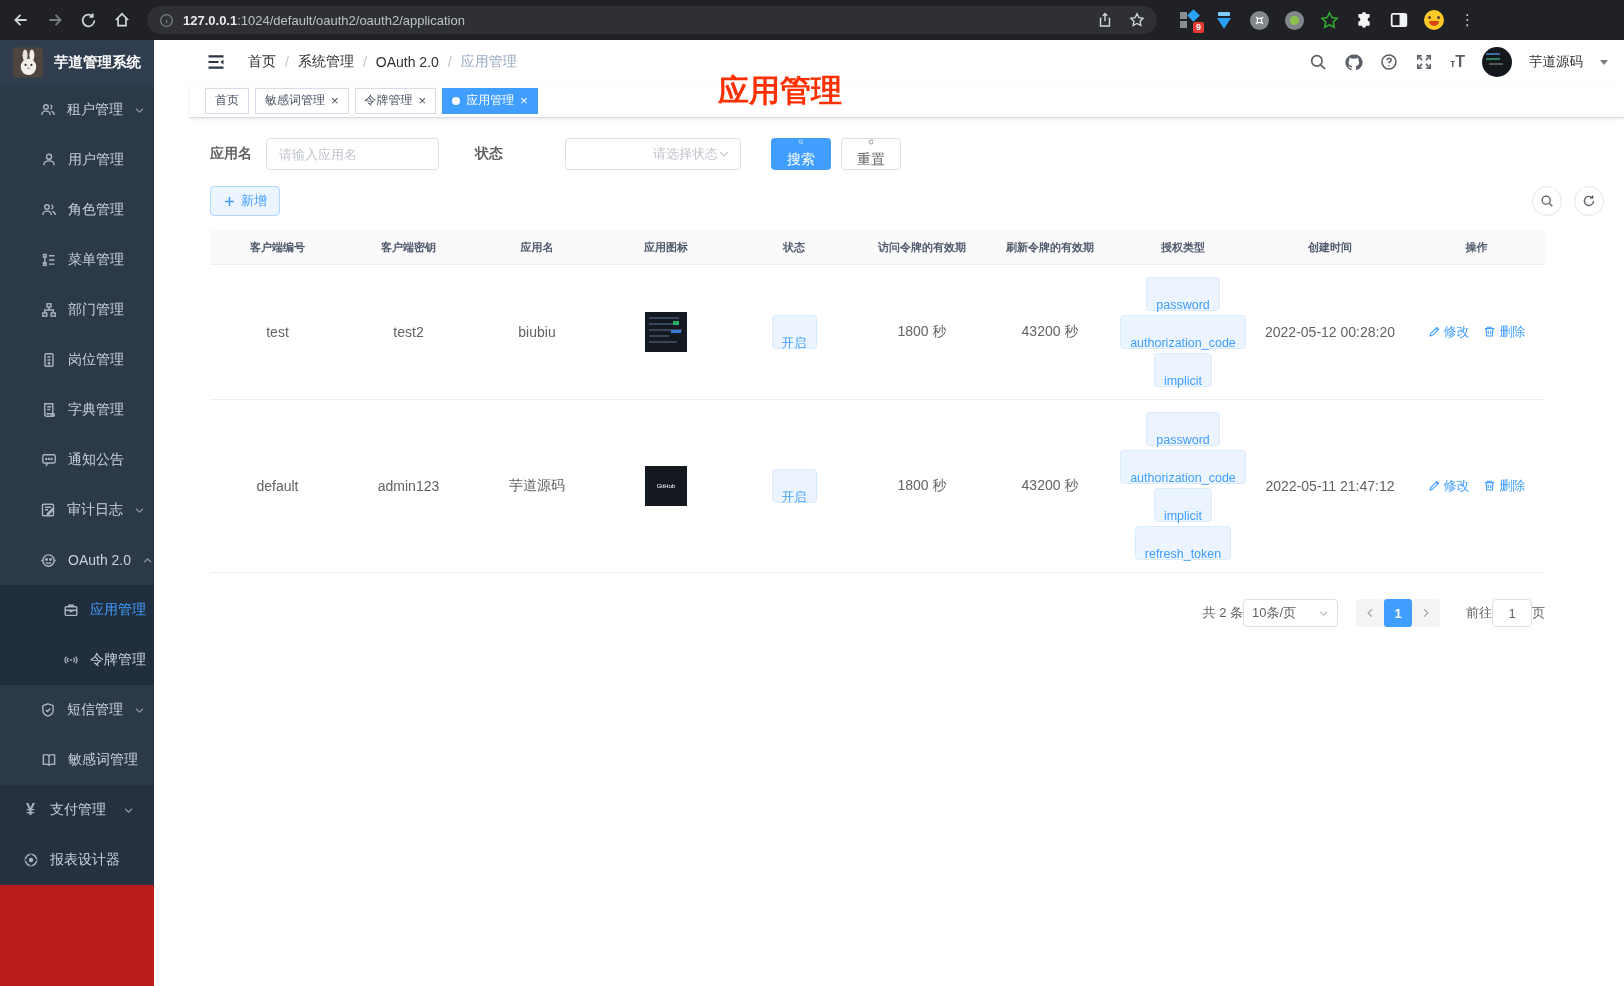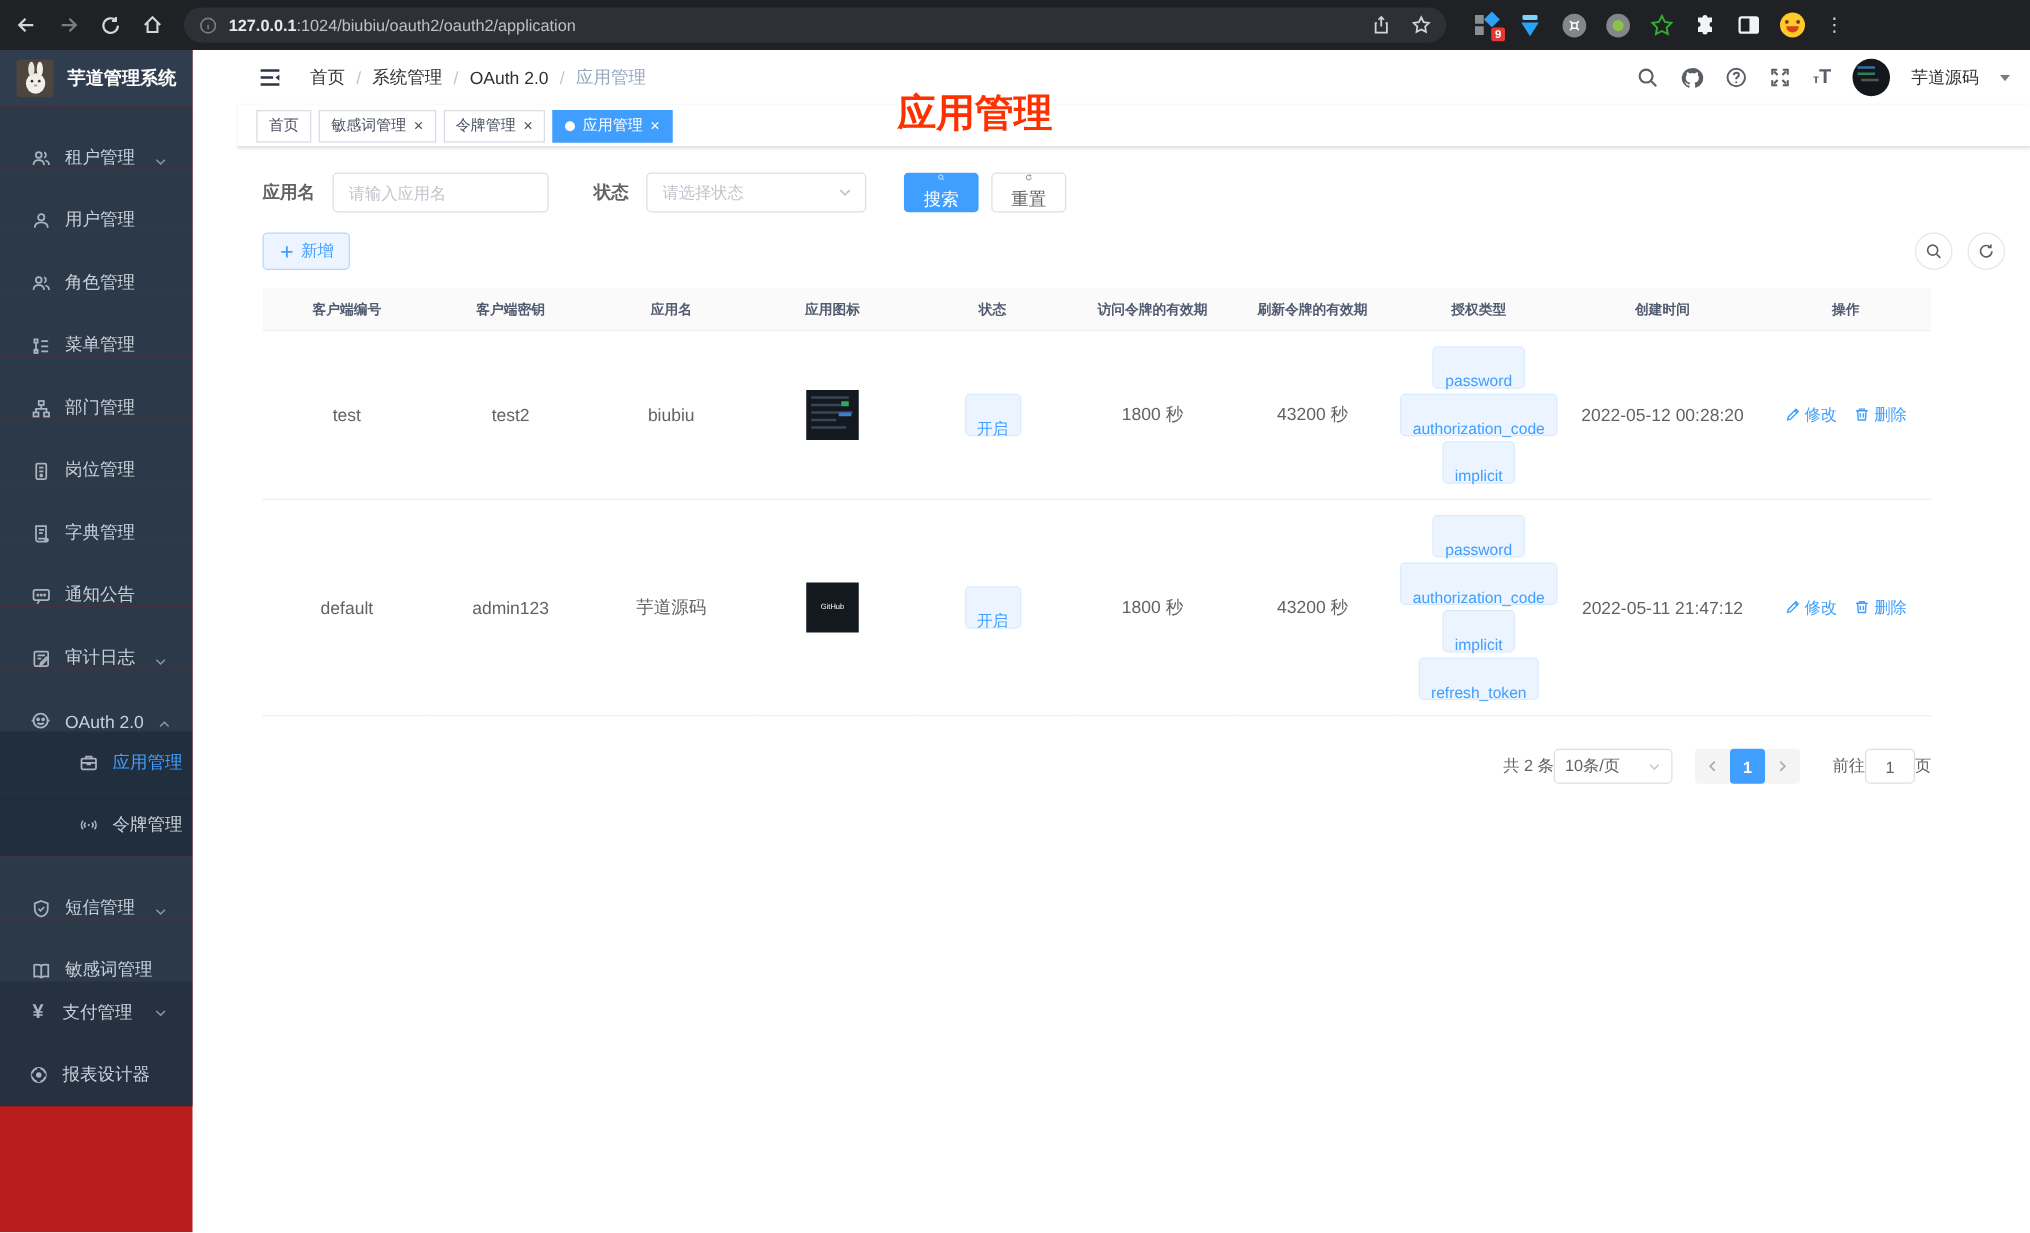--- a/index.html
+++ b/index.html
@@ -27,21 +27,21 @@
   .emoji:before{content:"";position:absolute;left:4px;top:6px;width:3px;height:3px;border-radius:50%;background:#5d4037;box-shadow:9px 0 0 #5d4037;}
   .emoji:after{content:"";position:absolute;left:5px;top:11px;width:10px;height:5px;border-radius:0 0 10px 10px;background:#d84315;}
   .dots3{color:#d2d5d9;font-size:15px;letter-spacing:1px;cursor:pointer;}
 
   
   .sidebar{position:absolute;left:0;top:40px;width:154px;height:946px;background:#b91c1c;}
   .logo{height:45px;background:#2f3d4e;display:flex;align-items:center;padding:0 13px;gap:11px;cursor:pointer;}
   .logo-title{color:#fff;font-weight:bold;font-size:14.5px;white-space:nowrap;}
   .menu{position:absolute;top:45px;left:0;right:0;}
   .m-item{height:50px;display:flex;align-items:center;gap:11px;font-size:14px;color:#c9d2da;cursor:pointer;box-sizing:border-box;}
-  .lvl1{padding-left:24px;background:#2b3949;align-items:flex-end;}
+  .lvl1{padding-left:40px;background:#2b3949;}
   .lvl2{padding-left:62px;background:#212e3d;}
   .lvl0{padding-left:22px;background:#253140;}
   .m-icon{width:17px;color:#a9b4bf;display:flex;justify-content:center;}
   .m-label{flex:1;white-space:nowrap;}
   .m-arrow{color:#8d97a2;margin-right:20px;display:flex;}
   .m-item.active .m-label{color:#409eff;}
 
   
   .main{position:absolute;left:190px;top:40px;width:1434px;height:946px;background:#fff;}
   .navbar{height:44px;display:flex;align-items:center;padding:0 16px;}
@@ -65,21 +65,21 @@
   .tab .close{font-size:13px;line-height:1;cursor:pointer;}
   .tab.active{background:#409eff;border-color:#409eff;color:#fff;}
 
   .annotation{position:absolute;left:528px;top:30px;font-size:31px;font-weight:bold;color:#ff3000;z-index:20;white-space:nowrap;}
 
   .content{padding:14px 20px;}
   .filter-row{display:flex;align-items:center;margin-top:6px;}
   .f-label{font-size:14px;font-weight:bold;color:#606266;margin-right:14px;}
   .f-input{width:173px;height:32px;border:1px solid #dcdfe6;border-radius:4px;box-sizing:border-box;padding:0 12px;font-size:13px;color:#606266;outline:none;font-family:inherit;}
   .f-input::placeholder{color:#c0c4cc;}
-  .f-select{width:176px;height:32px;border:1px solid #dcdfe6;border-radius:4px;box-sizing:border-box;padding:0 10px 0 12px;font-size:13px;color:#c0c4cc;display:flex;align-items:center;justify-content:space-between;cursor:pointer;}
+  .f-select{width:176px;height:32px;border:1px solid #dcdfe6;border-radius:4px;box-sizing:border-box;padding:0 10px 0 12px;font-size:13px;color:#c0c4cc;display:flex;align-items:center;justify-content:flex-end;cursor:pointer;margin-left:48px;}
   .gap36{width:36px;}
   .btn{height:32px;border-radius:4px;font-size:14px;display:flex;align-items:center;gap:6px;padding:0 15px;cursor:pointer;box-sizing:border-box;border:1px solid transparent;font-family:inherit;flex-direction:column;}
   .btn-primary{background:#409eff;color:#fff;margin-left:30px;}
   .btn-plain{background:#fff;color:#606266;border-color:#dcdfe6;margin-left:10px;}
   .action-row{display:flex;align-items:center;margin-top:16px;}
   .btn-add{height:28px;padding:0 12px;background:#ecf5ff;border:1px solid #b3d8ff;color:#409eff;border-radius:4px;font-size:13px;display:flex;align-items:center;gap:5px;cursor:pointer;}
   .tool-circles{margin-left:auto;display:flex;gap:12px;}
   .circle-btn{width:28px;height:28px;border-radius:50%;border:1px solid #e4e7ed;background:#fff;color:#5a5e66;display:flex;align-items:center;justify-content:center;cursor:pointer;}
 
   table.grid{width:1335px;border-collapse:collapse;table-layout:fixed;margin-top:14px;font-size:14px;color:#606266;}
@@ -127,21 +127,21 @@
           <path d="M2.5 8L8 2.5 13.5 8M4.5 6.5V13h7V6.5"></path>
         </svg>
       </span>
     <div class="urlbar">
       <span class="b-ic dim">
           <svg width="15" height="15" viewBox="0 0 16 16" fill="none" stroke="currentColor" stroke-width="1.4">
             <circle cx="8" cy="8" r="6.2"></circle>
             <path d="M8 7.2V11M8 5v.2"></path>
           </svg>
         </span>
-      <span class="url-text"><span class="url-host">127.0.0.1</span><span class="url-rest">:1024/biubiu/oauth2/oauth2/application</span></span>
+      <span class="url-text"><span class="url-host">127.0.0.1</span><span class="url-rest">:1024/default/oauth2/oauth2/application</span></span>
       <span class="url-actions">
         <span class="b-ic">
             <svg width="16" height="16" viewBox="0 0 16 16" fill="none" stroke="currentColor" stroke-width="1.4">
               <path d="M8 1.8v7.4M5.8 3.8L8 1.6l2.2 2.2M4.5 6.5H3.5v7.5h9V6.5h-1"></path>
             </svg>
           </span>
         <span class="b-ic">
             <svg width="16" height="16" viewBox="0 0 16 16" fill="none" stroke="currentColor" stroke-width="1.4">
               <path d="M8 1.8l1.9 3.9 4.2.6-3 3 .7 4.2L8 11.5l-3.8 2 .7-4.2-3-3 4.2-.6z"></path>
             </svg>

